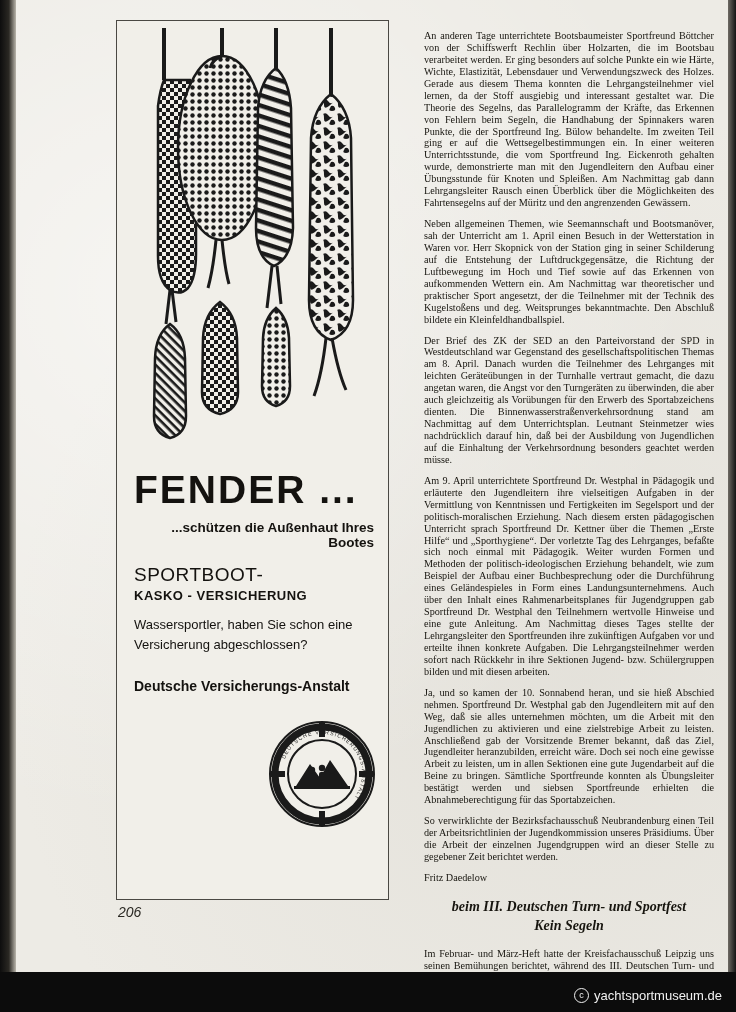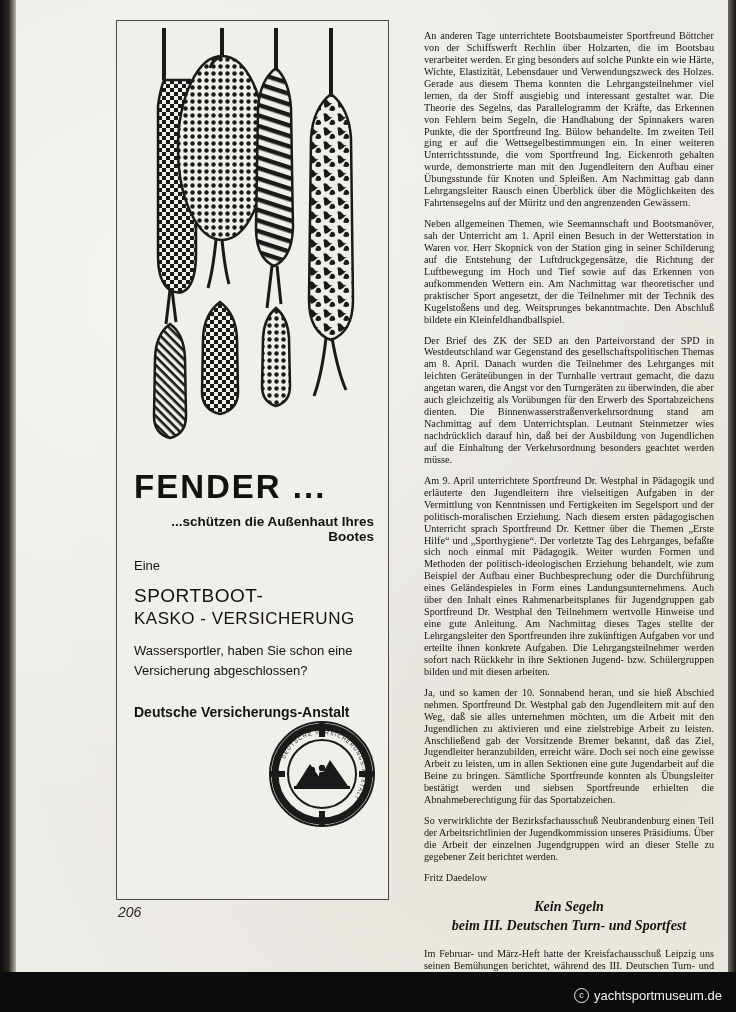--- a/index.html
+++ b/index.html
@@ -83,21 +83,21 @@
   .ad-text {
     position: absolute;
     left: 18px;
     top: 448px;
     width: 240px;
     color: #14120f;
   }
   .fender-word {
     font-family: "Liberation Sans", sans-serif;
     font-weight: bold;
-    font-size: 33px;
+    font-size: 39px;
     letter-spacing: 2px;
     margin: 0 0 8px 0;
   }
   .schuetzen {
     font-family: "Liberation Sans", sans-serif;
     font-weight: bold;
     font-size: 13.5px;
     margin: 0 0 14px 6px;
     text-align: right;
   }
@@ -108,22 +108,22 @@
   }
   .prod-line {
     font-family: "Liberation Sans", sans-serif;
     font-weight: normal;
     font-size: 19px;
     letter-spacing: 0.5px;
     margin: 12px 0 2px 0;
   }
   .prod-line2 {
     font-family: "Liberation Sans", sans-serif;
-    font-weight: normal;
-    font-size: 17px;
+    font-weight: bold;
+    font-size: 13px;
     letter-spacing: 0.5px;
     margin: 0 0 12px 0;
   }
   .benefits {
     font-family: "Liberation Sans", sans-serif;
     font-size: 12.5px;
     line-height: 1.45;
     margin: 0 0 16px 28px;
   }
   .question {
@@ -267,21 +267,20 @@
 
           <path d="M44 296 q-14 10 -15 34 l-1 58 q0 18 16 22 q16 -4 16 -22 l-1 -58 q-1 -24 -15 -34z" fill="url(#ropehatch)" stroke="#1a1a1a" stroke-width="2.5"></path>
           <path d="M94 274 q-16 12 -17 36 l-1 54 q0 18 18 22 q18 -4 18 -22 l-1 -54 q-1 -24 -17 -36z" fill="url(#checks)" stroke="#1a1a1a" stroke-width="2.5"></path>
           <path d="M150 280 q-12 10 -13 30 l-1 48 q0 16 14 20 q14 -4 14 -20 l-1 -48 q-1 -20 -13 -30z" fill="url(#dots)" stroke="#1a1a1a" stroke-width="2.5"></path>
         </svg>
       </div>
 
       <div class="ad-text">
         <p class="fender-word">FENDER ...</p>
         <p class="schuetzen">...schützen die Außenhaut Ihres Bootes</p>
-        <p class="eine">Eine</p>
         <p class="prod-line">SPORTBOOT-</p>
         <p class="prod-line2">KASKO - VERSICHERUNG</p>
         <p class="question">Wassersportler, haben Sie schon eine Versicherung abgeschlossen?</p>
         <p class="anstalt">Deutsche Versicherungs-Anstalt</p>
       </div>
 
       <div class="logo-wrap">
         <svg viewBox="0 0 108 108" width="108" height="108" xmlns="http://www.w3.org/2000/svg">
           <defs>
             <path id="ringpath" d="M54,54 m-40,0 a40,40 0 1,1 80,0 a40,40 0 1,1 -80,0"></path>
@@ -319,22 +318,22 @@
     <div class="text-col">
       <p>An anderen Tage unterrichtete Bootsbaumeister Sportfreund Böttcher von der Schiffswerft Rechlin über Holzarten, die im Bootsbau verarbeitet werden. Er ging besonders auf solche Punkte ein wie Härte, Wichte, Elastizität, Lebensdauer und Verwendungszweck des Holzes. Gerade aus diesem Thema konnten die Lehrgangsteilnehmer viel lernen, da der Stoff ausgiebig und interessant gestaltet war. Die Theorie des Segelns, das Parallelogramm der Kräfte, das Erkennen von Fehlern beim Segeln, die Handhabung der Spinnakers waren Punkte, die der Sportfreund Ing. Bülow behandelte. Im zweiten Teil ging er auf die Wettsegelbestimmungen ein. In einer weiteren Unterrichtsstunde, die vom Sportfreund Ing. Eickenroth gehalten wurde, demonstrierte man mit den Jugendleitern den Aufbau einer Übungsstunde für Knoten und Spleißen. Am Nachmittag gab dann Lehrgangsleiter Rausch einen Überblick über die Möglichkeiten des Fahrtensegelns auf der Müritz und den angrenzenden Gewässern.</p>
       <p>Neben allgemeinen Themen, wie Seemannschaft und Bootsmanöver, sah der Unterricht am 1. April einen Besuch in der Wetterstation in Waren vor. Herr Skopnick von der Station ging in seiner Schilderung auf die Entstehung der Luftdruckgegensätze, die Richtung der Luftbewegung im Hoch und Tief sowie auf das Erkennen von aufkommenden Wettern ein. Am Nachmittag war theoretischer und praktischer Sport angesetzt, der die Teilnehmer mit der Technik des Kugelstoßens und deg. Weitsprunges bekanntmachte. Den Abschluß bildete ein Kleinfeldhandballspiel.</p>
       <p>Der Brief des ZK der SED an den Parteivorstand der SPD in Westdeutschland war Gegenstand des gesellschaftspolitischen Themas am 8. April. Danach wurden die Teilnehmer des Lehrganges mit leichten Geräteübungen in der Turnhalle vertraut gemacht, die dazu angetan waren, die Angst vor den Turngeräten zu überwinden, die aber auch gleichzeitig als Vorübungen für den Erwerb des Sportabzeichens dienten. Die Binnenwasserstraßenverkehrsordnung stand am Nachmittag auf dem Unterrichtsplan. Leutnant Steinmetzer wies nachdrücklich darauf hin, daß bei der Ausbildung von Jugendlichen auf die Einhaltung der Verkehrsordnung besonders geachtet werden müsse.</p>
       <p>Am 9. April unterrichtete Sportfreund Dr. Westphal in Pädagogik und erläuterte den Jugendleitern ihre vielseitigen Aufgaben in der Vermittlung von Kenntnissen und Fertigkeiten im Segelsport und der politisch-moralischen Erziehung. Nach diesem ersten pädagogischen Unterricht sprach Sportfreund Dr. Kettner über die Themen „Erste Hilfe“ und „Sporthygiene“. Der vorletzte Tag des Lehrganges, befaßte sich noch einmal mit Pädagogik. Weiter wurden Formen und Methoden der politisch-ideologischen Erziehung behandelt, wie zum Beispiel der Aufbau einer Buchbesprechung oder die Durchführung eines Geländespieles in Form eines Landungsunternehmens. Auch über den Inhalt eines Rahmenarbeitsplanes für Jugendgruppen gab Sportfreund Dr. Westphal den Teilnehmern wertvolle Hinweise und eine gute Anleitung. Am Nachmittag dieses Tages stellte der Lehrgangsleiter den Sportfreunden ihre zukünftigen Aufgaben vor und erteilte ihnen konkrete Aufgaben. Die Lehrgangsteilnehmer werden sofort nach Rückkehr in ihre Sektionen Jugend- bzw. Schülergruppen bilden und mit diesen arbeiten.</p>
       <p>Ja, und so kamen der 10. Sonnabend heran, und sie hieß Abschied nehmen. Sportfreund Dr. Westphal gab den Jugendleitern mit auf den Weg, daß sie alles unternehmen möchten, um die Arbeit mit den Jugendlichen zu aktivieren und eine zielstrebige Arbeit zu leisten. Anschließend gab der Vorsitzende Bremer bekannt, daß das Ziel, Jugendleiter heranzubilden, erreicht wäre. Doch sei noch eine gewisse Arbeit zu leisten, um in allen Sektionen eine gute Jugendarbeit auf die Beine zu bringen. Sämtliche Sportfreunde konnten als Übungsleiter bestätigt werden und siebsen Sportfreunde erhielten die Abnahmeberechtigung für das Sportabzeichen.</p>
       <p>So verwirklichte der Bezirksfachausschuß Neubrandenburg einen Teil der Arbeitsrichtlinien der Jugendkommission unseres Präsidiums. Über die Arbeit der einzelnen Jugendgruppen wird an dieser Stelle zu gegebener Zeit berichtet werden.</p>
       <p class="sig">Fritz Daedelow</p>
 
       <div class="headline">
+        <div>beim III. Deutschen Turn- und Sportfest</div>
         <div>Kein Segeln</div>
-        <div>beim III. Deutschen Turn- und Sportfest</div>
       </div>
 
       <p>Im Februar- und März-Heft hatte der Kreisfachausschuß Leipzig uns seinen Bemühungen berichtet, während des III. Deutschen Turn- und Sportfestes in Leipzig Jollenregatten auf dem Elsterstausee durchzuführen. Das Organisationskomitee des III. Deutschen Turn- und Sportfestes hat diesem Vorschlag jedoch nicht zugestimmt. Wir bitten alle Segler, die diesen Termin bereits in ihren Wettfahrtkalender aufgenommen hatten, von der Absage der Wettfahrtreihe Kenntnis zu nehmen.</p>
     </div>
   </div>
 
   <div class="scan-edge-left"></div>
   <div class="scan-edge-right"></div>
   <div class="scan-edge-bottom"></div>
 

